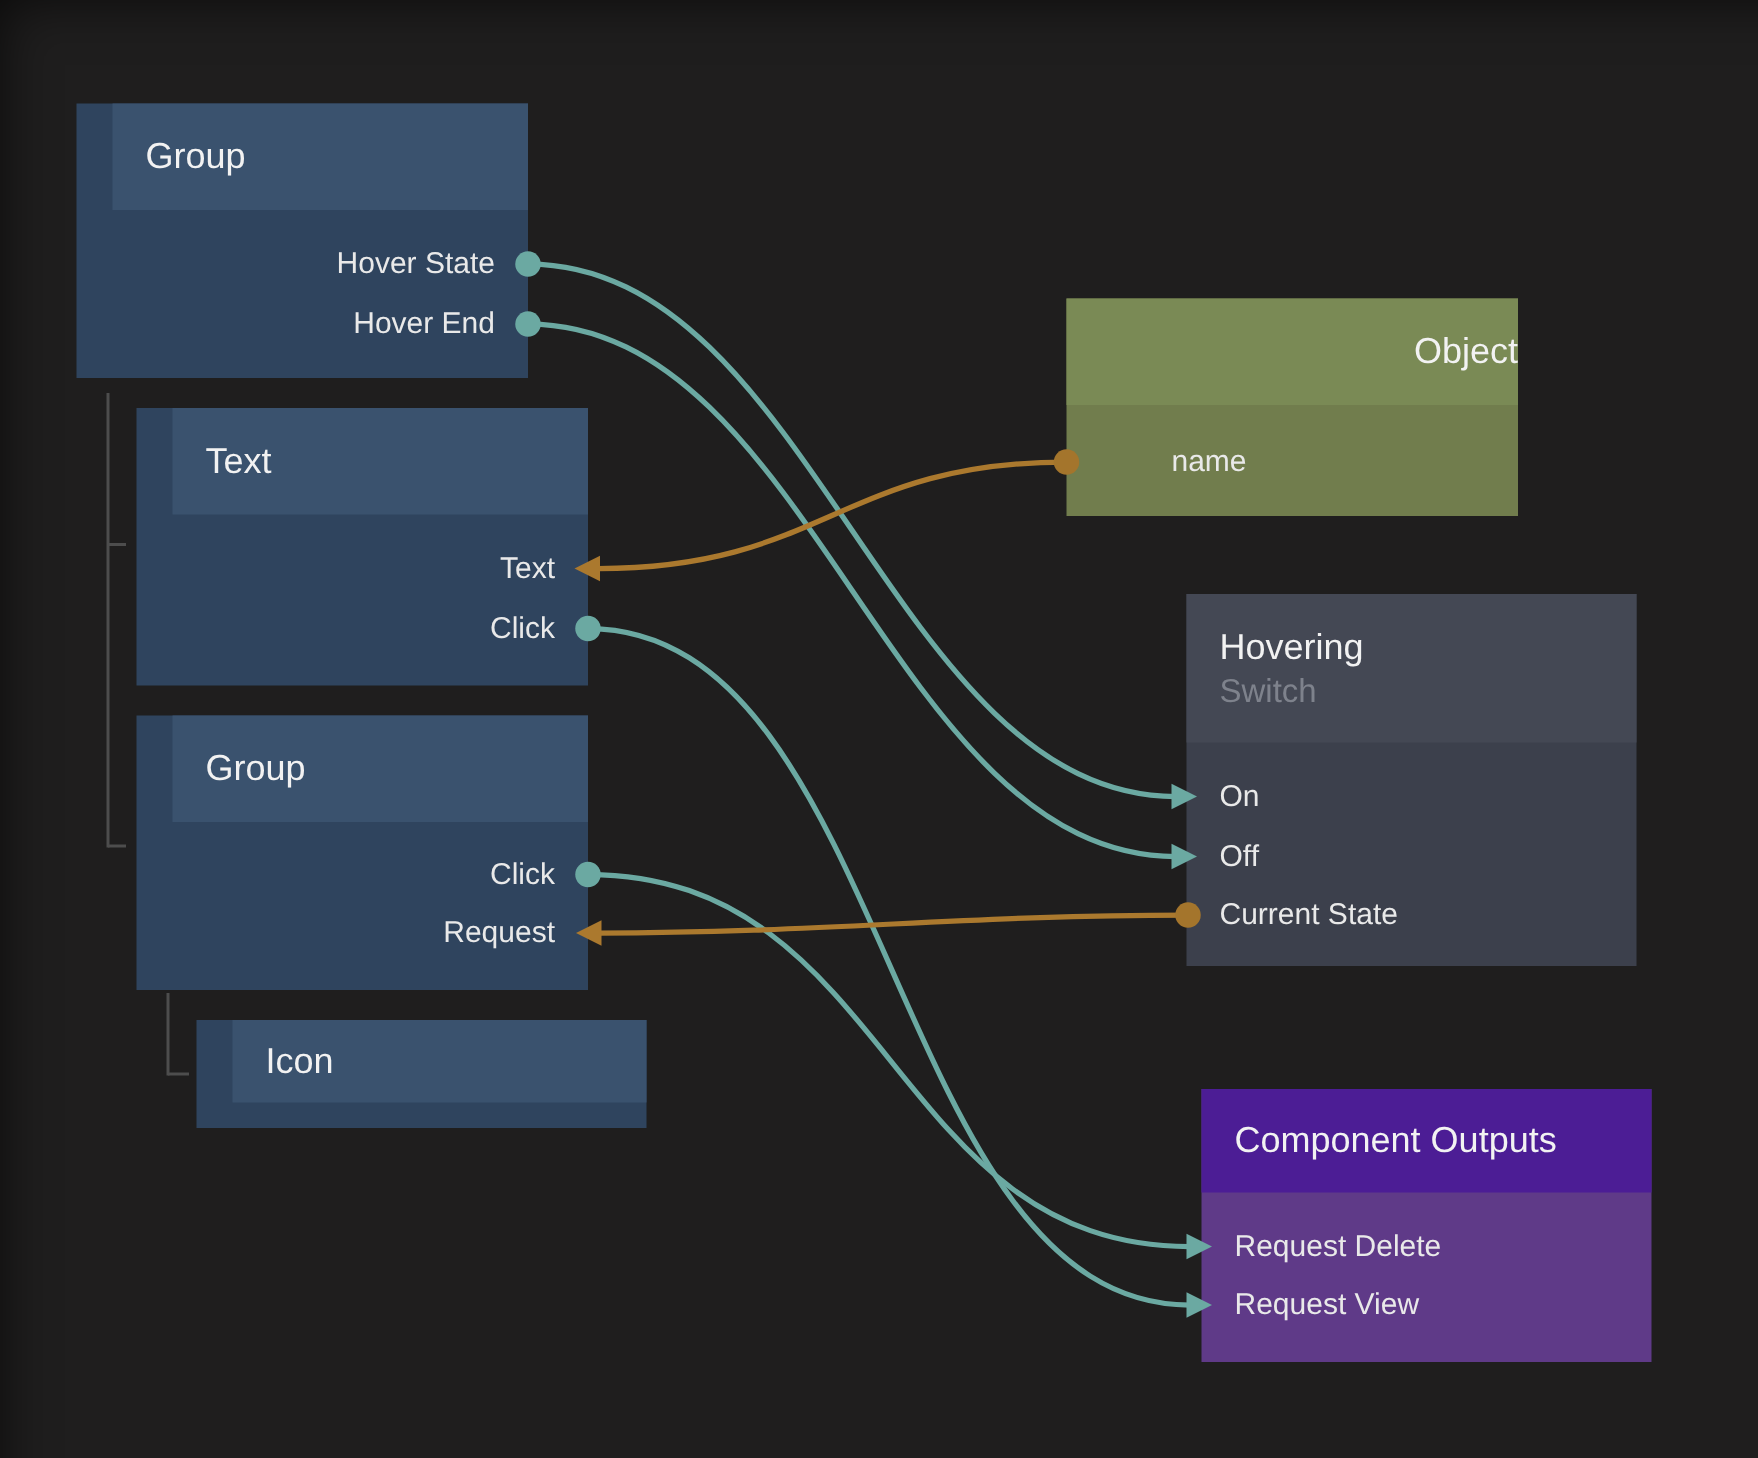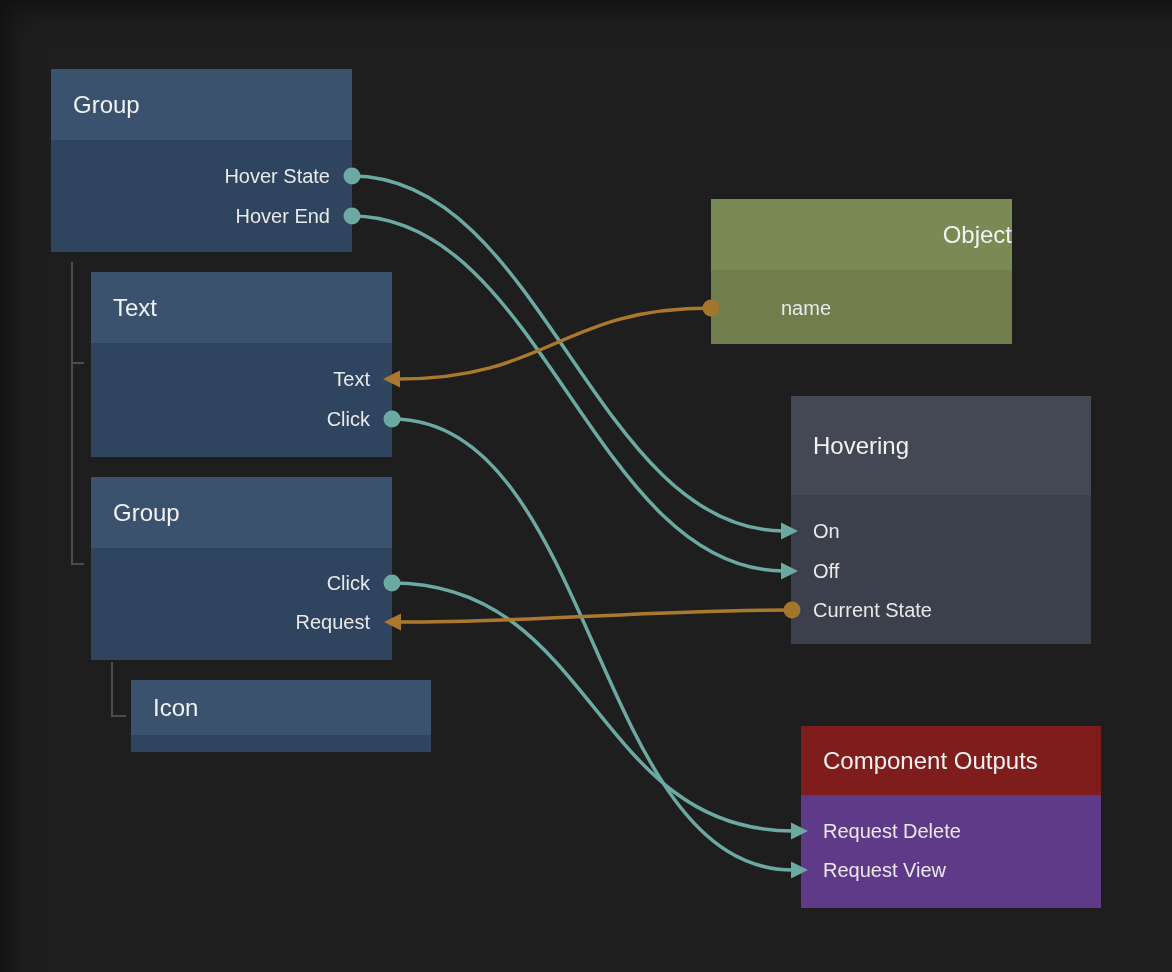--- a/index.html
+++ b/index.html
@@ -22,27 +22,27 @@
   .node-subtitle{font-size:22px;font-weight:400;color:#7e828c;line-height:28px;}
   .port{
     position:absolute;height:28px;line-height:28px;
     font-size:20px;font-weight:400;color:#e9e9e9;white-space:nowrap;
   }
   .port.right{right:22px;text-align:right;}
   .port.left{left:22px;}
 
   
   .blue  {background:#2f445e;}
-  .blue  .node-header{background:#3a526e;}
+  .blue  .node-header{background:#3a526e;margin-left:24px;}
   .olive {background:#717d4d;}
   .olive .node-header{background:#7a8a55;text-align:right;}
   .slate {background:#3c404c;}
   .slate .node-header{background:#444854;}
   .purple{background:#5f3a88;}
-  .purple.node .node-header{background:#7f1d1d;}
+  .purple.node .node-header{background:#4c1d95;}
 
   .tree-line{position:absolute;background:#4d4d4d;}
 
   #wires{position:absolute;left:0;top:0;pointer-events:none;}
   #wires path{fill:none;stroke-width:3.5px;}
   .wire-signal{stroke:#6ba9a2;}
   .wire-data{stroke:#ab792e;}
   .arrow-signal{fill:#6ba9a2;}
   .arrow-data{fill:#ab792e;}
   .dot-signal{fill:#6ba9a2;}
@@ -92,20 +92,21 @@
   <div class="node olive" style="left:711px;top:199px;width:301px;height:145px;">
     <div class="node-header" style="height:71px;">
       <div class="node-title">Object</div>
     </div>
     <div class="port left" style="top:95px;margin-left:48px;">name</div>
   </div>
 
   <div class="node slate" style="left:791px;top:396px;width:300px;height:248px;">
     <div class="node-header" style="height:99px;">
       <div class="node-title">Hovering</div>
+      <div class="node-subtitle">Switch</div>
     </div>
     <div class="port left" style="top:121px;">On</div>
     <div class="port left" style="top:161px;">Off</div>
     <div class="port left" style="top:200px;">Current State</div>
   </div>
 
   <div class="node purple" style="left:801px;top:726px;width:300px;height:182px;">
     <div class="node-header" style="height:69px;">
       <div class="node-title">Component Outputs</div>
     </div>

